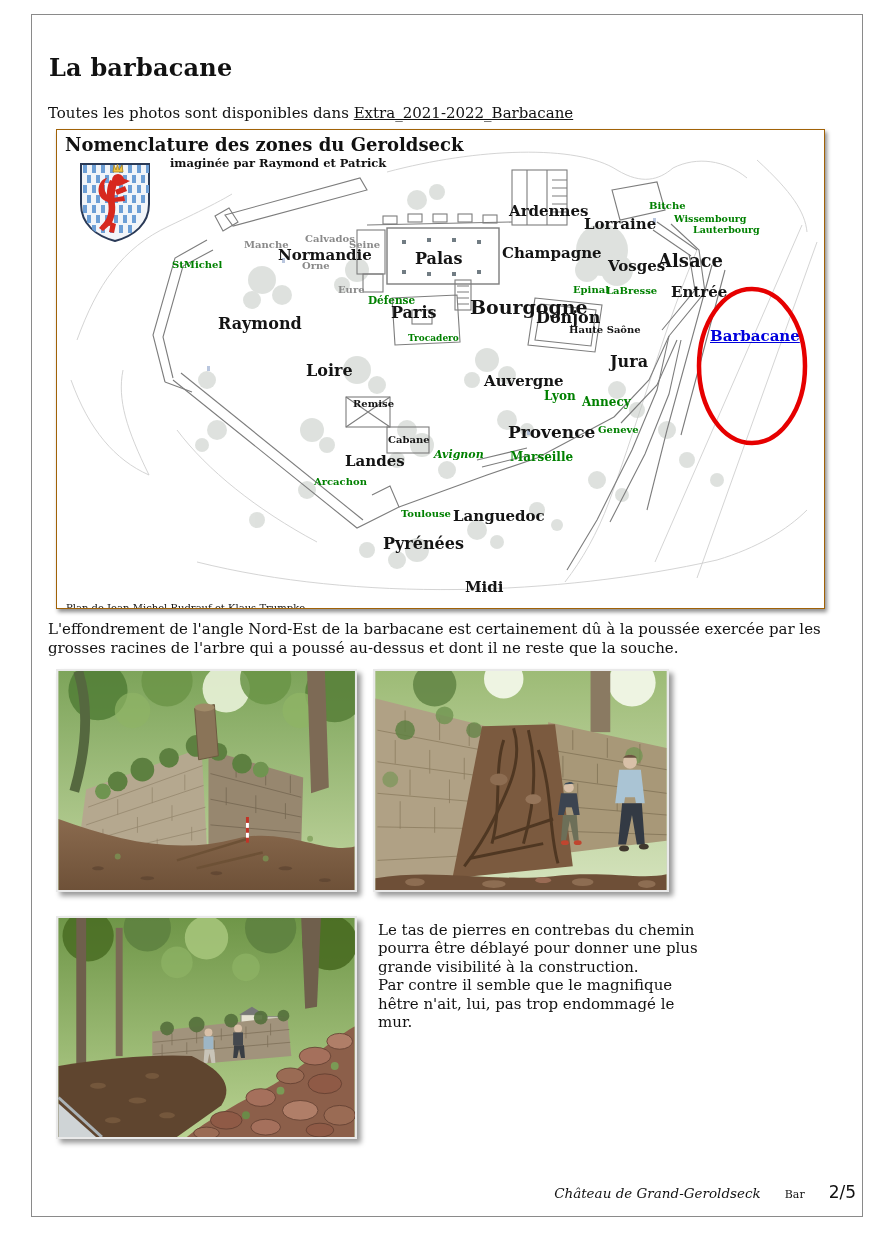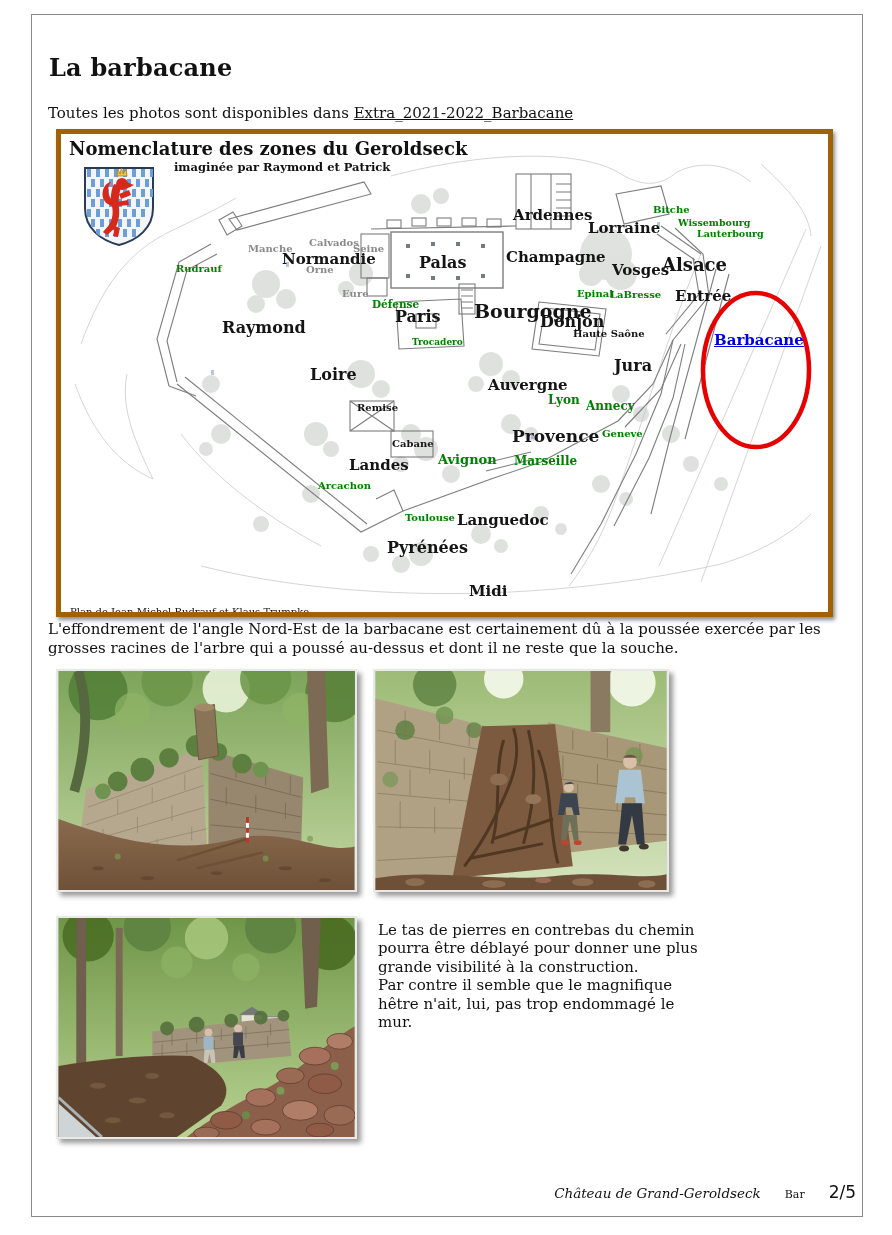--- a/index.html
+++ b/index.html
@@ -2,21 +2,21 @@
 <html><head>
 <meta charset="utf-8">
 <style>
   html,body{margin:0;padding:0;background:#ffffff;}
   body{width:892px;height:1235px;position:relative;font-family:"DejaVu Serif",serif;color:#111;}
   .page{position:absolute;left:31px;top:14px;width:830px;height:1201px;background:#fff;border:1px solid #8a8a8a;}
   .page-title{position:absolute;left:17px;top:38px;margin:0;font-size:24px;font-weight:bold;letter-spacing:.2px;}
   .intro{position:absolute;left:16px;top:89px;margin:0;font-size:15px;}
   .doc-link{color:#111;text-decoration:underline;cursor:pointer;}
   
-  .map{position:absolute;left:24px;top:114px;width:767px;height:478px;background:#fff;border:5px solid #a16207;
+  .map{position:absolute;left:24px;top:114px;width:767px;height:478px;background:#fff;border:1px solid #a16207;
        box-shadow:2px 3px 4px rgba(0,0,0,.45);overflow:hidden;text-align:center;}
   .map-title{position:absolute;left:8px;top:4px;font-size:18px;font-weight:bold;font-family:"DejaVu Serif",serif;}
   .map-subtitle{position:absolute;left:113px;top:26px;font-size:11.5px;font-weight:bold;}
   .map-credit{position:absolute;left:9px;top:472px;font-size:10px;font-weight:normal;}
   .map-sketch{position:absolute;left:0;top:0;}
   .shield{position:absolute;left:20px;top:30px;}
   .ellipse-overlay{position:absolute;left:0;top:0;pointer-events:none;}
   .map-label{position:absolute;white-space:nowrap;font-family:"DejaVu Serif",serif;line-height:1;}
   .map-label.major{color:#141414;font-weight:bold;}
   .map-label.minor{color:#141414;font-weight:bold;}
@@ -263,32 +263,32 @@
         <span class="map-label major" style="left: 326px; top: 406px; font-size: 16px;">Pyrénées</span>
         <span class="map-label major" style="left: 408px; top: 450px; font-size: 15px;">Midi</span>
         <span class="map-label minor" style="left: 512px; top: 195px; font-size: 10px;">Haute Saône</span>
         <span class="map-label minor" style="left: 296px; top: 269px; font-size: 10px;">Remise</span>
         <span class="map-label minor" style="left: 331px; top: 305px; font-size: 10px;">Cabane</span>
         <span class="map-label gray" style="left: 187px; top: 110px; font-size: 10px;">Manche</span>
         <span class="map-label gray" style="left: 248px; top: 104px; font-size: 10px;">Calvados</span>
         <span class="map-label gray" style="left: 292px; top: 110px; font-size: 10px;">Seine</span>
         <span class="map-label gray" style="left: 245px; top: 131px; font-size: 10px;">Orne</span>
         <span class="map-label gray" style="left: 281px; top: 155px; font-size: 10px;">Eure</span>
-        <span class="map-label green" style="left: 115px; top: 130px; font-size: 10px;">Rudrauf</span>
+        <span class="map-label green" style="left: 115px; top: 130px; font-size: 10px;">StMichel</span>
         <span class="map-label green" style="left: 592px; top: 71px; font-size: 10px;">Bitche</span>
         <span class="map-label green" style="left: 617px; top: 84px; font-size: 9.5px;">Wissembourg</span>
         <span class="map-label green" style="left: 636px; top: 95px; font-size: 9.5px;">Lauterbourg</span>
         <span class="map-label green" style="left: 516px; top: 155px; font-size: 10px;">Epinal</span>
         <span class="map-label green" style="left: 549px; top: 156px; font-size: 10px;">LaBresse</span>
         <span class="map-label green" style="left: 311px; top: 165px; font-size: 10.5px;">Défense</span>
         <span class="map-label green" style="left: 351px; top: 204px; font-size: 9px;">Trocadero</span>
         <span class="map-label green" style="left: 487px; top: 260px; font-size: 12px;">Lyon</span>
         <span class="map-label green" style="left: 525px; top: 266px; font-size: 12px;">Annecy</span>
         <span class="map-label green" style="left: 541px; top: 295px; font-size: 10px;">Geneve</span>
-        <span class="map-label green" style="left: 377px; top: 319px; font-size: 13px;">Avignon</span>
+        <span class="map-label green" style="left: 377px; top: 319px; font-size: 11px; font-style: italic;">Avignon</span>
         <span class="map-label green" style="left: 453px; top: 321px; font-size: 12px;">Marseille</span>
         <span class="map-label green" style="left: 257px; top: 347px; font-size: 10px;">Arcachon</span>
         <span class="map-label green" style="left: 344px; top: 379px; font-size: 10px;">Toulouse</span>
         <span class="map-label highlight" style="left: 653px; top: 199px; font-size: 15px;">Barbacane</span>
       </div>
 
     <svg class="ellipse-overlay" width="767" height="478" viewBox="0 0 767 478">
       <ellipse cx="695" cy="236" rx="53" ry="77" fill="none" stroke="#e60000" stroke-width="4.5"></ellipse>
     </svg>
 

